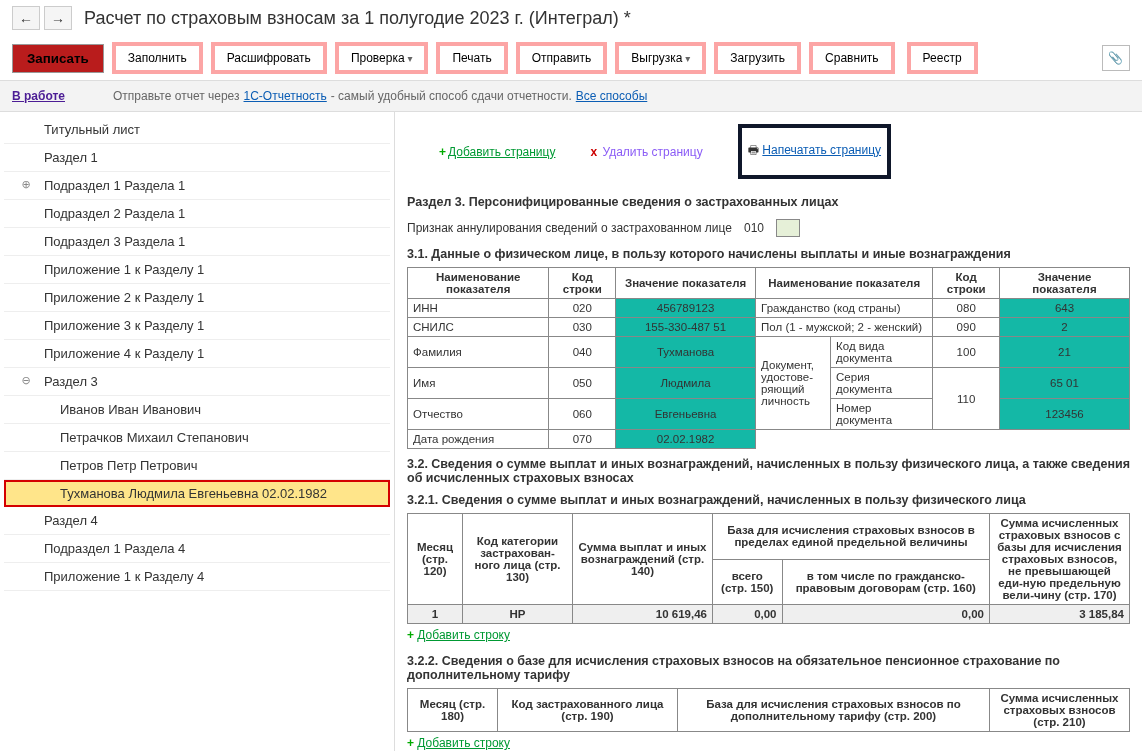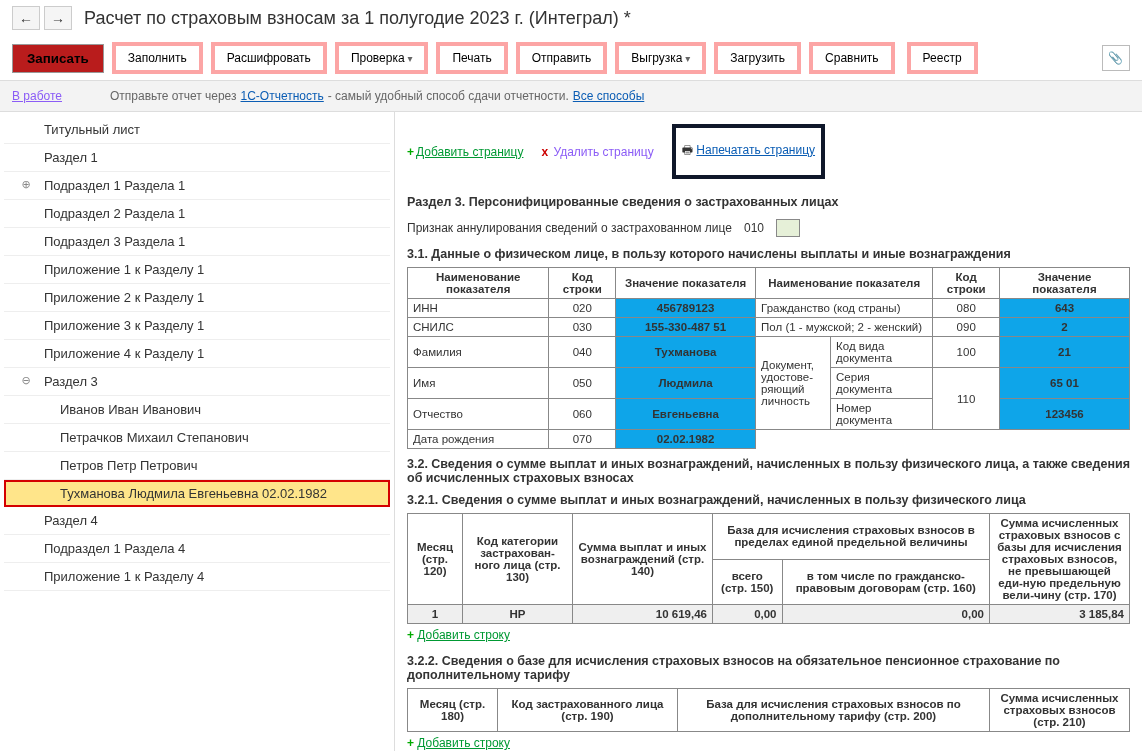--- a/index.html
+++ b/index.html
@@ -6,45 +6,45 @@
 body { font-family: Arial, sans-serif; font-size: 12px; background: #fff; color: #333; }
 .top-nav { display: flex; align-items: center; padding: 6px 12px; gap: 4px; }
 .nav-btn { width: 28px; height: 24px; border: 1px solid #ccc; background: #f5f5f5; display: inline-flex; align-items: center; justify-content: center; cursor: pointer; font-size: 14px; }
 .title { font-size: 18px; margin-left: 8px; }
 .toolbar { display: flex; align-items: center; padding: 6px 12px; gap: 8px; }
 .btn-yellow { background: #b91c1c; border: 1px solid #999; padding: 6px 14px; font-weight: bold; cursor: pointer; }
 .btn { background: #fff; border: 4px solid #fca5a5; padding: 5px 12px; cursor: pointer; font-size: 12px; }
 .btn-small-icon { width: 28px; height: 26px; border: 1px solid #bbb; background: #fff; display: inline-flex; align-items: center; justify-content: center; cursor: pointer; margin-left: auto; }
 .dropdown-arrow::after { content: ' ▾'; font-size: 10px; color: #666; }
 .status-bar { background: #f3f3f3; padding: 8px 12px; border-top: 1px solid #ddd; border-bottom: 1px solid #ddd; display: flex; align-items: center; gap: 4px; }
-.status-link { color: #8b5cf6; font-weight: normal; text-decoration: underline; }
+.status-link { color: #4c1d95; font-weight: bold; text-decoration: underline; }
 .info-text { color: #666; }
 .link { color: #0b5db4; text-decoration: underline; cursor: pointer; }
 .link-green { color: #009933; text-decoration: underline; cursor: pointer; }
 .link-red { color: #8b5cf6; cursor: pointer; }
 .main-layout { display: flex; }
 .sidebar { width: 395px; border-right: 1px solid #ddd; padding: 4px 4px; }
 .tree-item { padding: 6px 8px 6px 40px; cursor: pointer; font-size: 13px; border-bottom: 1px solid #eee; position: relative; }
 .tree-expand { position: absolute; left: 16px; top: 6px; color: #888; font-size: 11px; width: 12px; text-align: center; }
 .tree-sub { padding-left: 56px; }
 .tree-selected { background: #ffe58a; border: 2px solid #d40000; padding: 4px 6px 4px 54px; }
 .content { flex: 1; padding: 8px 12px; font-size: 12px; }
-.page-actions { display: flex; align-items: center; gap: 18px; padding: 4px 0 10px; }
+.page-actions { display: flex; align-items: center; gap: 35px; padding: 4px 0 10px; margin-left: 32px; }
 .page-actions .plus { color: #00aa00; font-weight: bold; margin-right: 2px; }
 .page-actions .x { color: #c00; font-weight: bold; margin-right: 2px; }
 .print-action { border: 4px solid #0f172a; padding: 13px 6px; }
 .section-title { font-weight: bold; margin: 6px 0 10px; font-size: 12.5px; }
 .row-line { display: flex; align-items: center; gap: 12px; margin: 4px 0 10px; }
 .checkbox-box { width: 24px; height: 18px; border: 1px solid #888; background: #e6f0d8; display: inline-block; }
 .sub-h { font-weight: bold; margin: 8px 0 6px; font-size: 12.5px; }
 .tbl { border-collapse: collapse; width: 100%; font-size: 11.5px; }
 .tbl th, .tbl td { border: 1px solid #888; padding: 3px 5px; text-align: center; vertical-align: middle; }
 .tbl td.l { text-align: left; }
 .tbl td.r { text-align: right; }
-.val-cell { background: #0ea5e9; font-weight: bold; text-align: left; padding-left: 4px; margin-top: 32px; }
+.val-cell { background: #14b8a6; font-weight: normal; text-align: left; padding-left: 4px; margin-top: 32px; }
 .grey-row { background: #efefef; }
 .add-row { margin: 4px 0 12px; }
 </style>
 </head>
 <body>
 
 <div class="top-nav">
   <span class="nav-btn">←</span>
   <span class="nav-btn">→</span>
   <span class="title">Расчет по страховым взносам за 1 полугодие 2023 г. (Интеграл) *</span>

